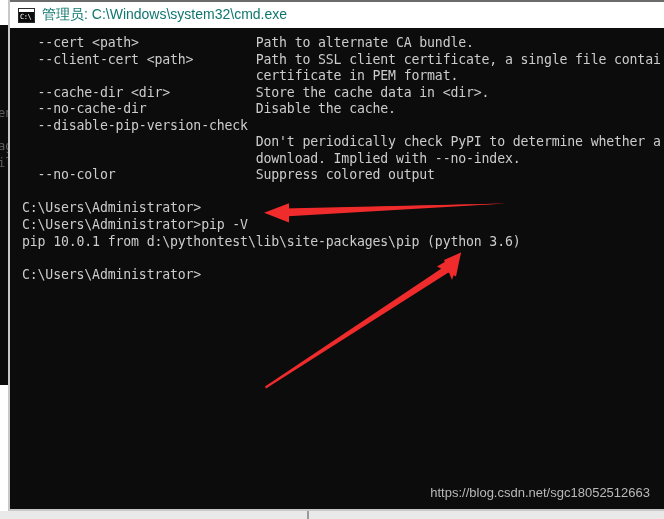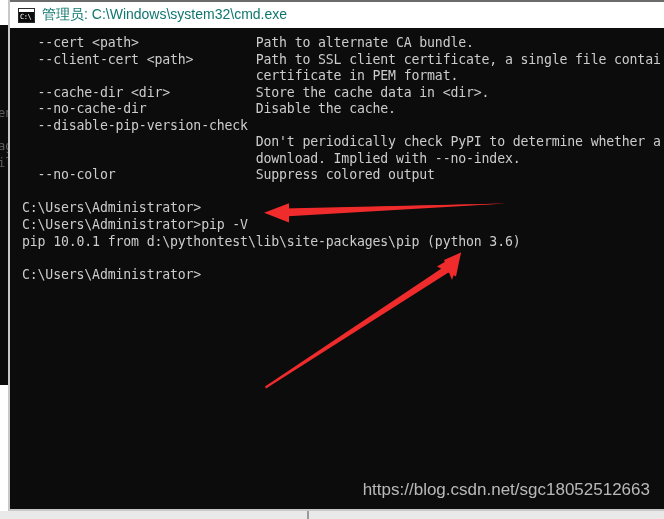--- a/index.html
+++ b/index.html
@@ -131,21 +131,21 @@
     white-space: pre;
   }
 
   
   #watermark {
     position: absolute;
     right: 14px;
     bottom: 9px;
     color: #b9b9b9;
     font-family: "Liberation Sans", sans-serif;
-    font-size: 17px;
+    font-size: 13px;
     white-space: nowrap;
     margin-top: 43px;
   }
 
   
   #annotations {
     position: absolute;
     left: 0;
     top: 0;
     width: 664px;

